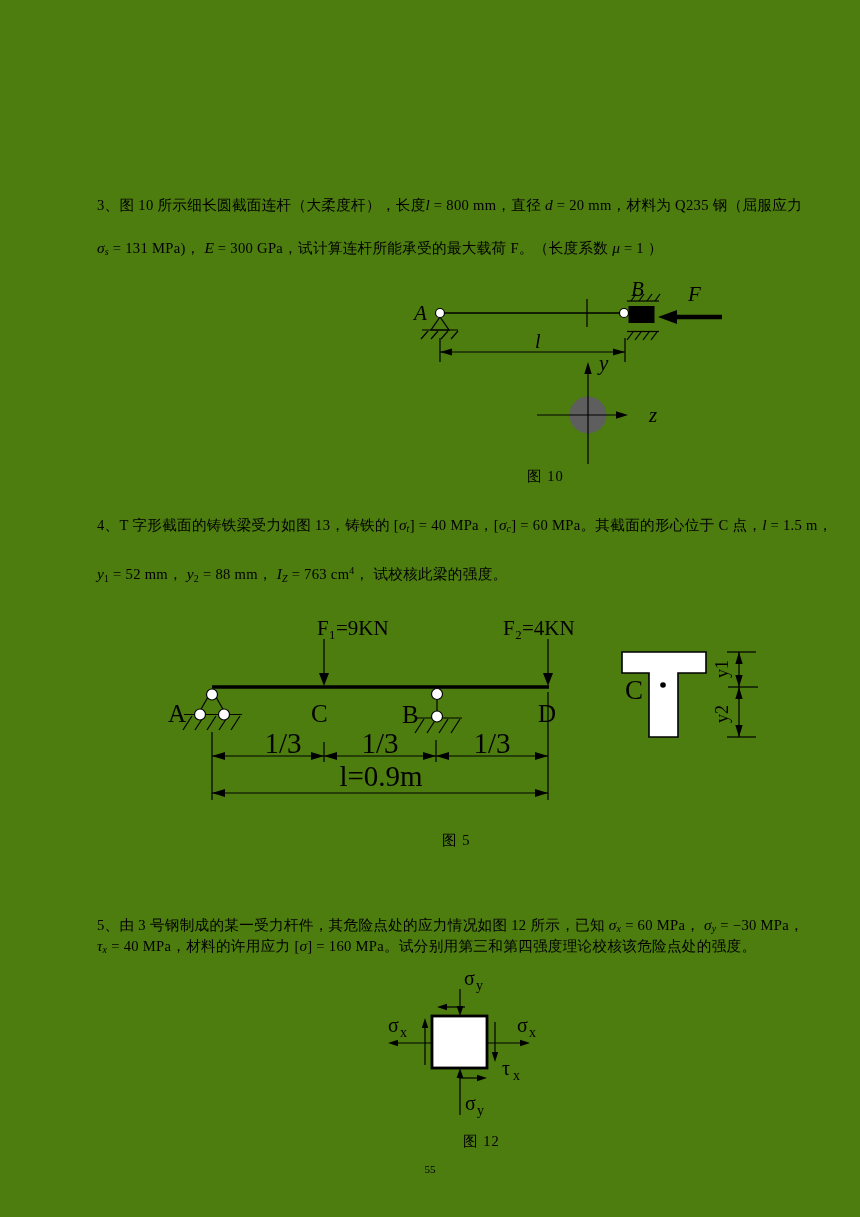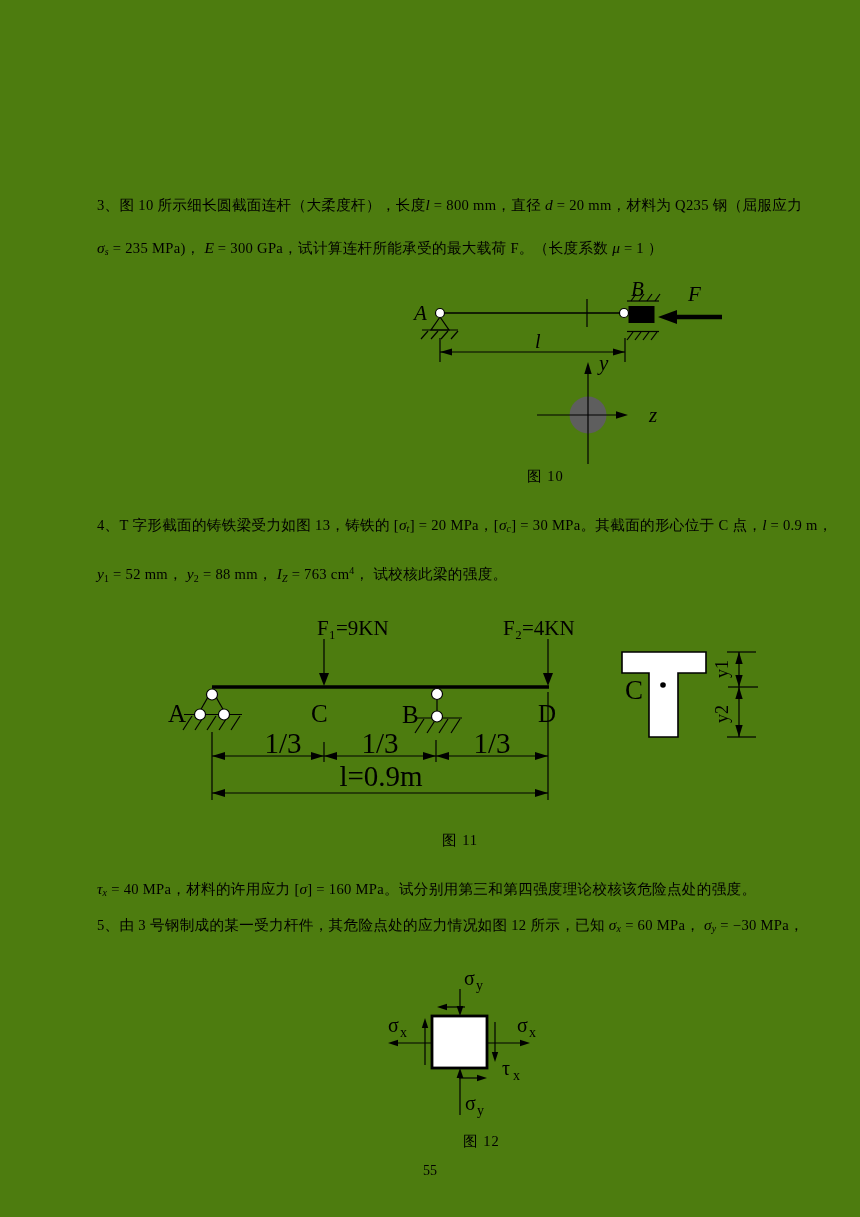--- a/index.html
+++ b/index.html
@@ -10,36 +10,36 @@
   .pline{
     position:absolute;left:97px;white-space:nowrap;
     font-size:14.6px;letter-spacing:0.3px;line-height:22px;
   }
   .seg-n{}
   .seg-i{font-style:italic;font-size:1.06em;letter-spacing:0;}
   .seg-sub{font-size:0.68em;vertical-align:-0.25em;}
   .seg-isub{font-size:0.68em;vertical-align:-0.25em;font-style:italic;}
   .seg-sup{font-size:0.68em;vertical-align:0.55em;}
   .figcap{position:absolute;font-size:14.5px;letter-spacing:1px;text-align:right;}
-  .pagenum{position:absolute;left:0;top:1163px;width:860px;text-align:center;font-size:14px;}
+  .pagenum{position:absolute;left:0;top:1163px;width:860px;text-align:center;font-size:11px;}
   svg{position:absolute;overflow:visible;}
   svg text{font-family:"Liberation Serif","DejaVu Serif",serif;fill:#000;}
   .it{font-style:italic;}
   .ln{stroke:#000;stroke-width:1.2;fill:none;}
   .thk{stroke:#000;stroke-width:3.4;fill:none;}
   .fill{fill:#000;stroke:none;}
   .wcirc{fill:#fff;stroke:#000;stroke-width:1.2;}
 </style>
 </head>
 <body>
 
 <div id="page">
 
   <div class="pline" style="top:194px;"><span class="seg-n">3、图 10 所示细长圆截面连杆（大柔度杆），长度</span><span class="seg-i">l</span><span class="seg-n"> = 800 mm，直径 </span><span class="seg-i">d</span><span class="seg-n"> = 20 mm，材料为 Q235 钢（屈服应力</span></div>
-  <div class="pline" style="top:237px;"><span class="seg-i">σ</span><span class="seg-isub">s</span><span class="seg-n"> = 235 MPa)，  </span><span class="seg-i">E</span><span class="seg-n"> = 300 GPa，试计算连杆所能承受的最大载荷 F。（长度系数 </span><span class="seg-i">μ</span><span class="seg-n"> = 1 ）</span></div>
+  <div class="pline" style="top:237px;"><span class="seg-i">σ</span><span class="seg-isub">s</span><span class="seg-n"> = 131 MPa)，  </span><span class="seg-i">E</span><span class="seg-n"> = 300 GPa，试计算连杆所能承受的最大载荷 F。（长度系数 </span><span class="seg-i">μ</span><span class="seg-n"> = 1 ）</span></div>
 
   <svg style="left:400px;top:270px;" width="360" height="200" viewBox="0 0 360 200">
 
     <text class="it" x="14" y="50" font-size="21">A</text>
     <g>
       <path class="ln" d="M40,47 L31,60 L49,60 Z"></path>
       <line class="ln" x1="22" y1="60" x2="58" y2="60"></line>
       <g>
         <line class="ln" x1="28" y1="61" x2="21" y2="69"></line>
         <line class="ln" x1="38" y1="61" x2="31" y2="69"></line>
@@ -91,21 +91,21 @@
     </g>
     <g>
       <line class="ln" x1="137" y1="145" x2="219" y2="145"></line>
       <polygon class="fill" points="228,145 216,141.3 216,148.7"></polygon>
     </g>
     <text class="it" x="199" y="100" font-size="21">y</text>
     <text class="it" x="249" y="152" font-size="21">z</text>
   </svg>
   <div class="figcap" style="left:527px;top:467px;">图 10</div>
 
-  <div class="pline" style="top:514px;"><span class="seg-n">4、T 字形截面的铸铁梁受力如图 13，铸铁的 [</span><span class="seg-i">σ</span><span class="seg-isub">t</span><span class="seg-n">] = 20 MPa，[</span><span class="seg-i">σ</span><span class="seg-isub">c</span><span class="seg-n">] = 30 MPa。其截面的形心位于 C 点，</span><span class="seg-i">l</span><span class="seg-n"> = 0.9 m，</span></div>
+  <div class="pline" style="top:514px;"><span class="seg-n">4、T 字形截面的铸铁梁受力如图 13，铸铁的 [</span><span class="seg-i">σ</span><span class="seg-isub">t</span><span class="seg-n">] = 40 MPa，[</span><span class="seg-i">σ</span><span class="seg-isub">c</span><span class="seg-n">] = 60 MPa。其截面的形心位于 C 点，</span><span class="seg-i">l</span><span class="seg-n"> = 1.5 m，</span></div>
   <div class="pline" style="top:560px;"><span class="seg-i">y</span><span class="seg-sub">1</span><span class="seg-n"> = 52 mm，  </span><span class="seg-i">y</span><span class="seg-sub">2</span><span class="seg-n"> = 88 mm，  </span><span class="seg-i">I</span><span class="seg-isub">Z</span><span class="seg-n"> = 763 cm</span><span class="seg-sup">4</span><span class="seg-n">，  试校核此梁的强度。</span></div>
 
   <svg style="left:150px;top:612px;" width="620" height="230" viewBox="0 0 620 230">
 
     <text x="167" y="23" font-size="21">F₁=9KN</text>
     <text x="353" y="23" font-size="21">F₂=4KN</text>
 
     <g>
       <line class="ln" x1="174" y1="27" x2="174" y2="63"></line>
       <polygon class="fill" points="174,74 169,61 179,61"></polygon>
@@ -184,24 +184,24 @@
       <line class="ln" x1="577" y1="125" x2="606" y2="125"></line>
       <line class="ln" x1="589" y1="40" x2="589" y2="125"></line>
       <polygon class="fill" points="589,40 585.3,52 592.7,52"></polygon>
       <polygon class="fill" points="589,75 585.3,63 592.7,63"></polygon>
       <polygon class="fill" points="589,75 585.3,87 592.7,87"></polygon>
       <polygon class="fill" points="589,125 585.3,113 592.7,113"></polygon>
     </g>
     <text x="578" y="57" font-size="18" text-anchor="middle" transform="rotate(-90 578 57)">y1</text>
     <text x="578" y="102" font-size="18" text-anchor="middle" transform="rotate(-90 578 102)">y2</text>
   </svg>
-  <div class="figcap" style="left:442px;top:831px;">图 11</div>
+  <div class="figcap" style="left:442px;top:831px;">图 5</div>
 
   <div class="pline" style="top:869px;margin-top:45px;"><span class="seg-n">5、由 3 号钢制成的某一受力杆件，其危险点处的应力情况如图 12 所示，已知 </span><span class="seg-i">σ</span><span class="seg-isub">x</span><span class="seg-n"> = 60 MPa，  </span><span class="seg-i">σ</span><span class="seg-isub">y</span><span class="seg-n"> = −30 MPa，</span></div>
-  <div class="pline" style="top:878px;"><span class="seg-i">τ</span><span class="seg-isub">x</span><span class="seg-n"> = 40 MPa，材料的许用应力 [</span><span class="seg-i">σ</span><span class="seg-n">] = 160 MPa。试分别用第三和第四强度理论校核该危险点处的强度。</span></div>
+  <div class="pline" style="top:935px;"><span class="seg-i">τ</span><span class="seg-isub">x</span><span class="seg-n"> = 40 MPa，材料的许用应力 [</span><span class="seg-i">σ</span><span class="seg-n">] = 160 MPa。试分别用第三和第四强度理论校核该危险点处的强度。</span></div>
 
   <svg style="left:375px;top:955px;" width="180" height="170" viewBox="0 0 180 170">
     <rect x="57" y="61" width="55" height="52" fill="#fff" stroke="#000" stroke-width="2.8"></rect>
 
     <text x="89" y="30" font-size="20">σ</text>
     <text x="101" y="35" font-size="14">y</text>
     <g>
       <line class="ln" x1="85" y1="34" x2="85" y2="57"></line>
       <polygon class="fill" points="85,61 81.6,51 88.4,51"></polygon>
     </g>

